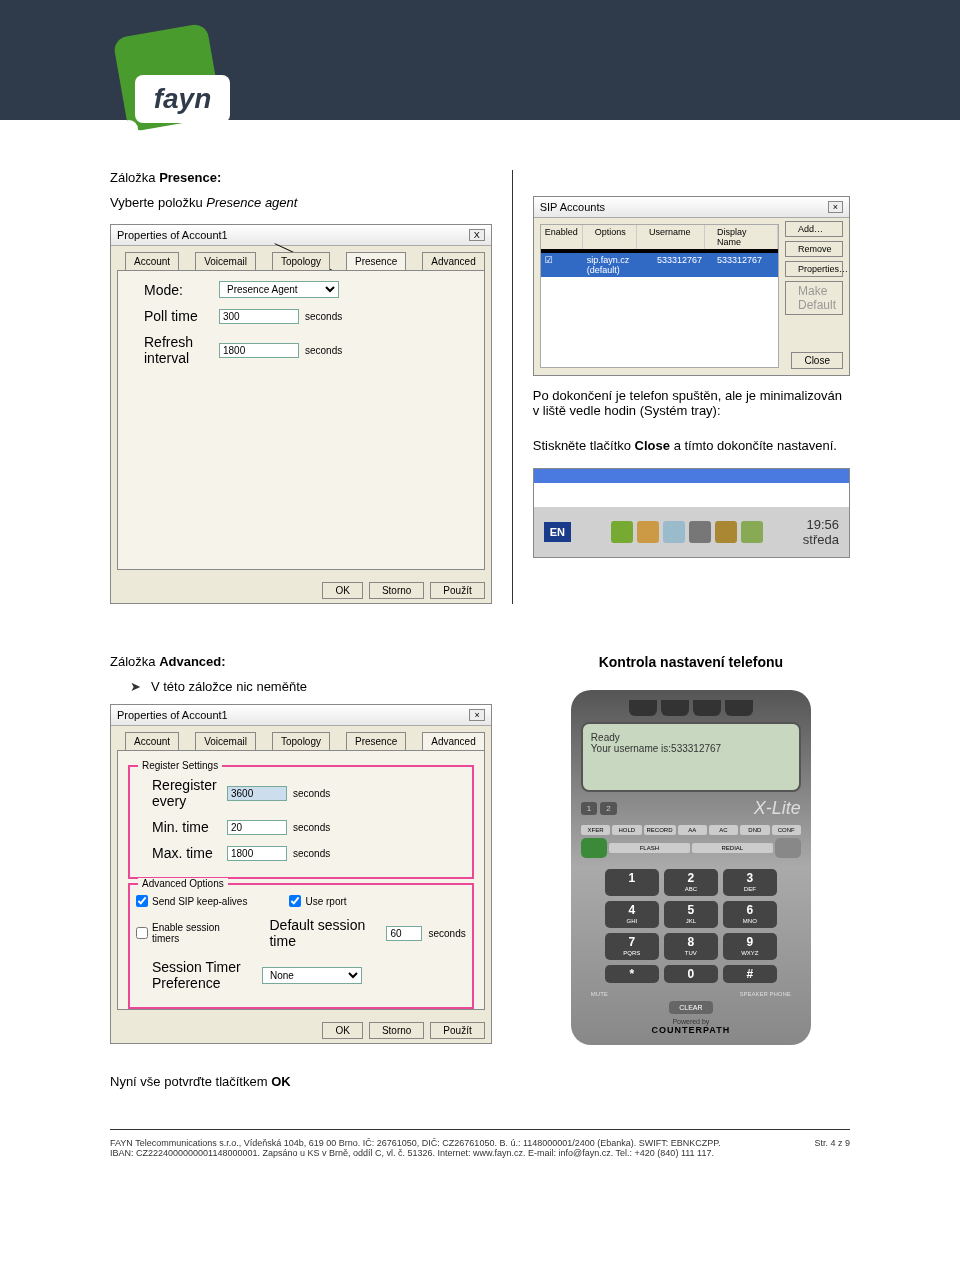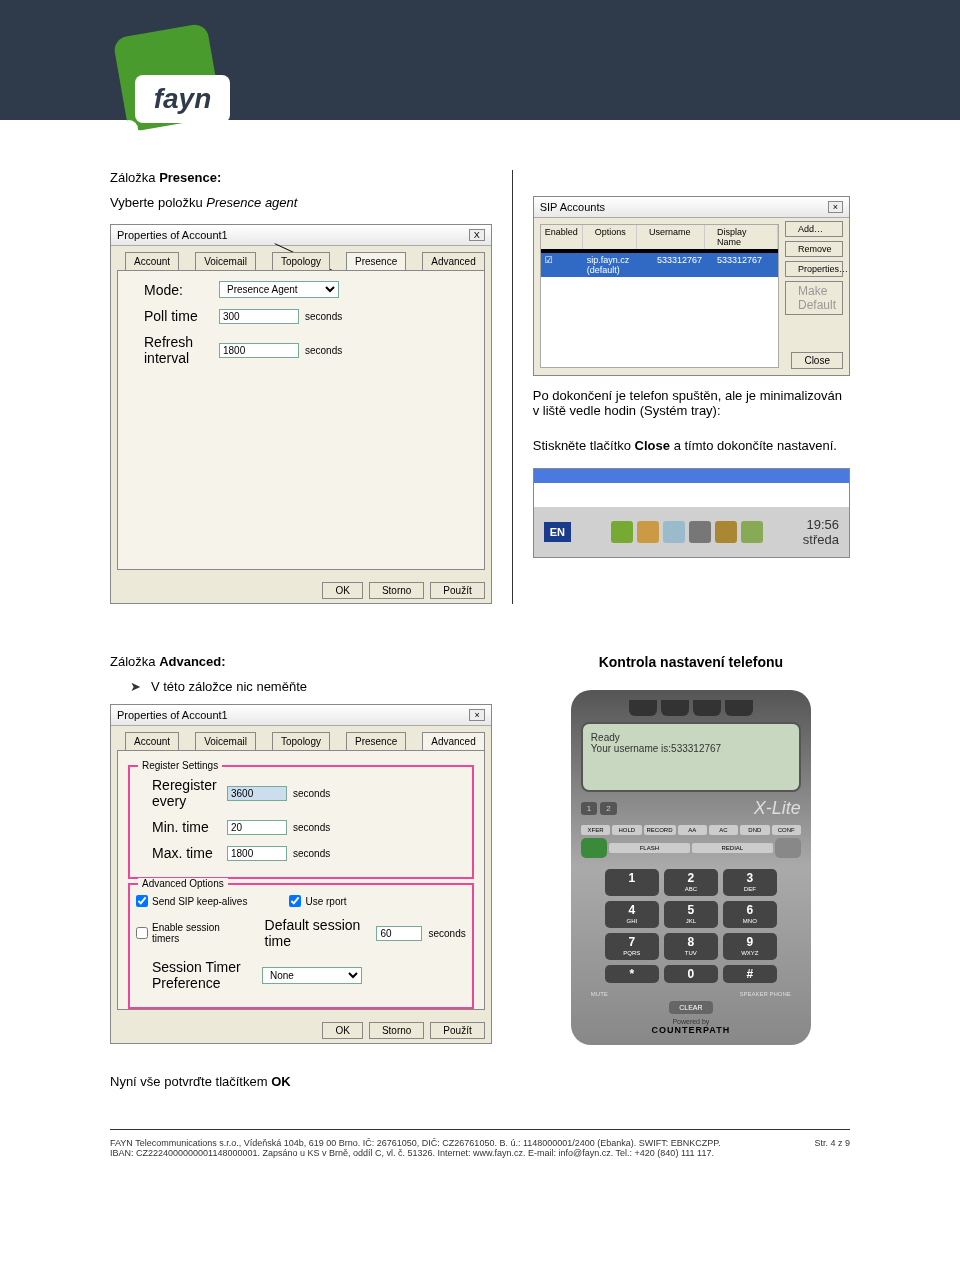--- a/index.html
+++ b/index.html
@@ -240,21 +240,21 @@
                   <span>Use rport</span>
                 </span>
           </div>
           <div class="row">
             <span class="chk">
                   <input type="checkbox" style="">
                   <span>Enable session timers</span>
                 </span>
             <span style="width:6px"></span>
             <label style="width:auto">Default session time</label>
-            <input style="width: 46px;" value="60">
+            <input style="width: 36px;" value="60">
             <span class="unit">seconds</span>
           </div>
           <div class="row">
             <label style="width:120px">Session Timer Preference</label>
             <select style="width:100px"><option>None</option></select>
           </div>
         </div>
       </div>
       <div class="btnbar">
         <div class="btn">OK</div>

